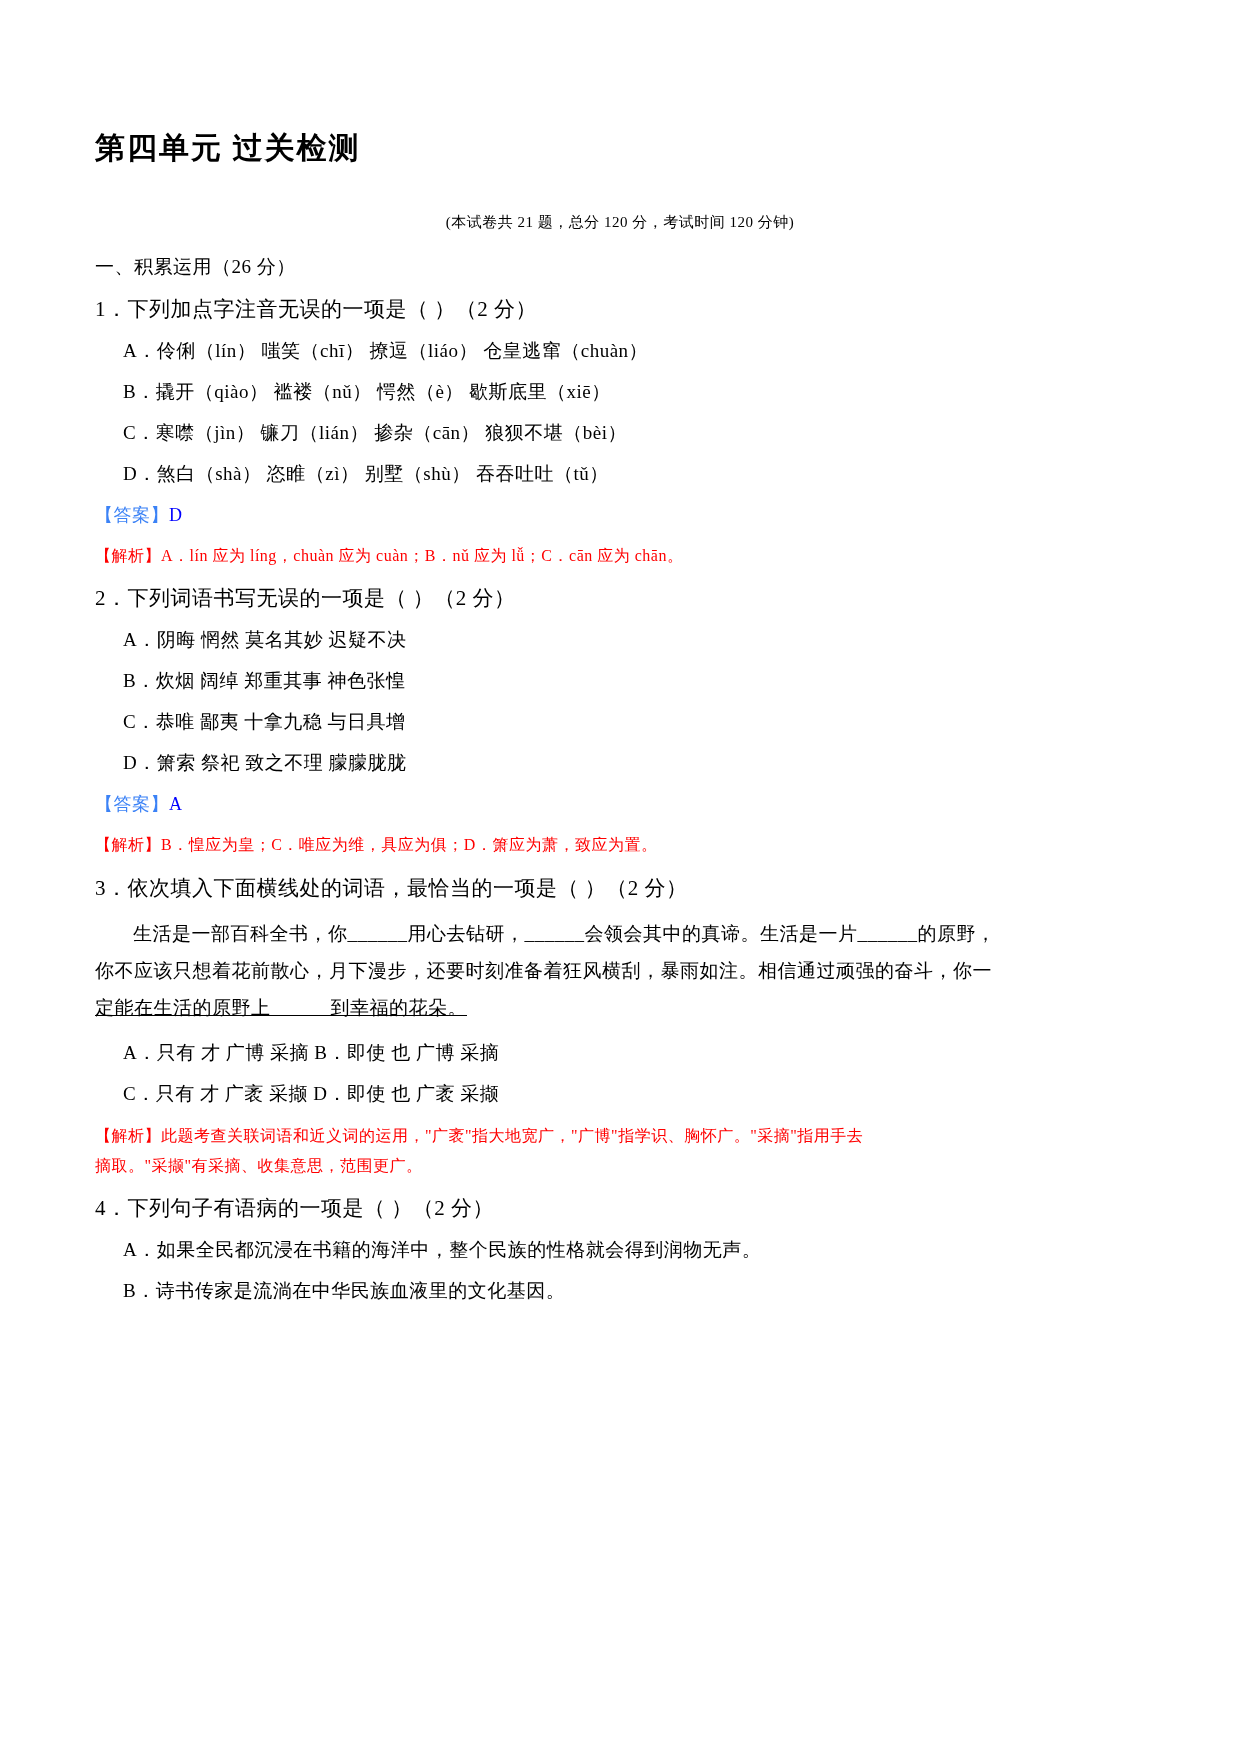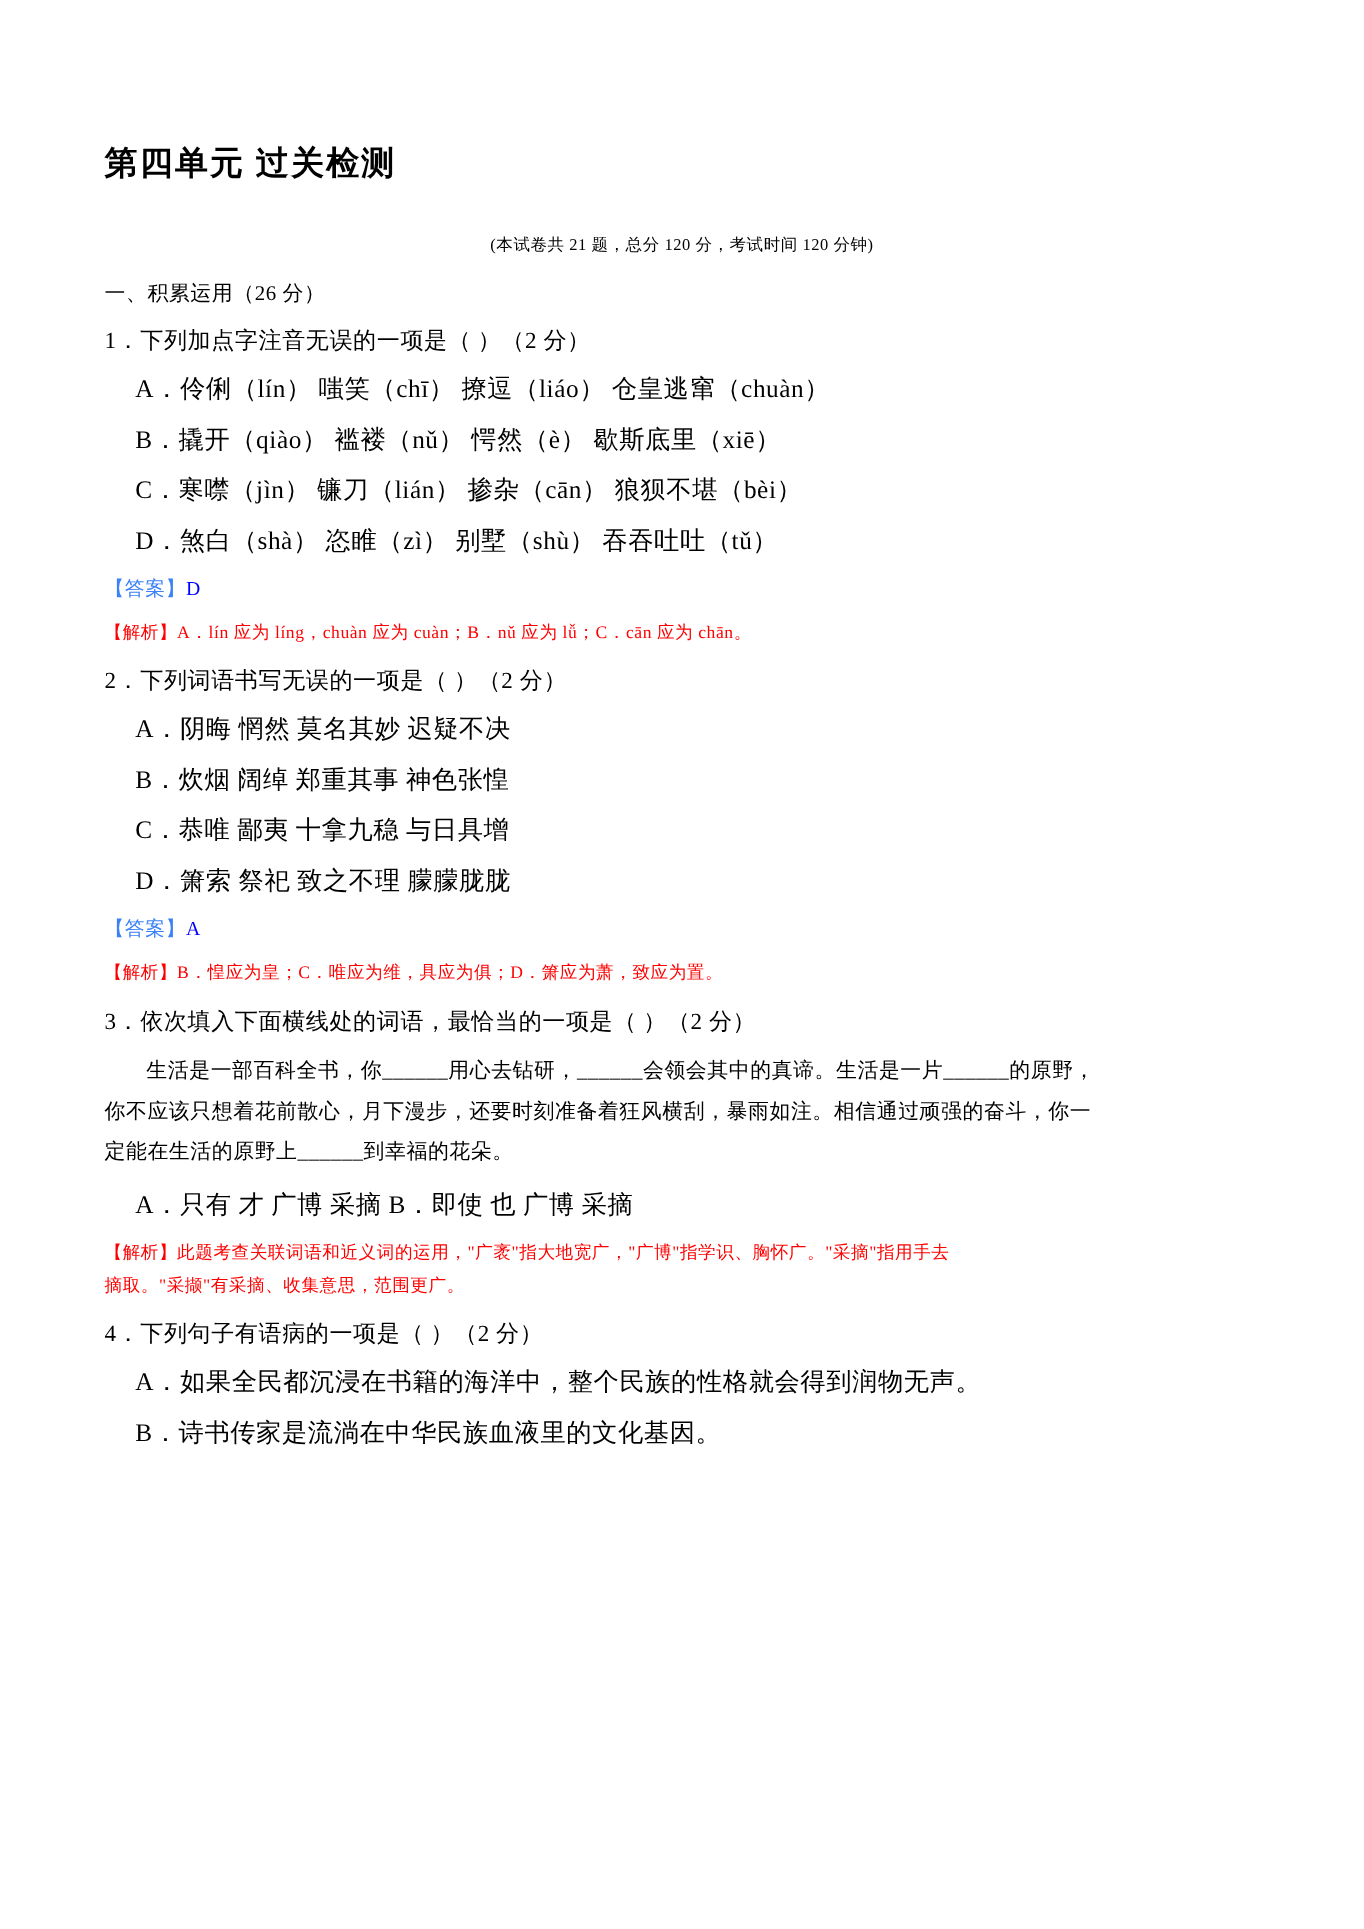--- a/index.html
+++ b/index.html
@@ -38,21 +38,21 @@
     font-size: 19px;
     margin-top: 22px;
     letter-spacing: 0.5px;
   }
   .q {
     font-size: 21px;
     margin-top: 15px;
     letter-spacing: 0.5px;
   }
   .opt {
-    font-size: 23px;
+    font-size: 19px;
     margin-top: 15px;
     padding-left: 28px;
     letter-spacing: 0.5px;
   }
   .answer {
     font-size: 18px;
     margin-top: 16px;
     color: #0000ff;
     letter-spacing: 0.5px;
   }
@@ -100,22 +100,23 @@
   <div class="opt">A．阴晦   惘然   莫名其妙   迟疑不决</div>
   <div class="opt">B．炊烟  阔绰  郑重其事  神色张惶</div>
   <div class="opt">C．恭唯  鄙夷  十拿九稳  与日具增</div>
   <div class="opt">D．箫索  祭祀  致之不理  朦朦胧胧</div>
   <div class="answer"><span class="tag">【答案】</span><span>A</span></div>
   <div class="analysis"><span>【解析】</span><span>B．惶应为皇；C．唯应为维，具应为俱；D．箫应为萧，致应为置。</span></div>
 
   <div class="q">3．依次填入下面横线处的词语，最恰当的一项是（      ）（2 分）</div>
   <div class="para indent">生活是一部百科全书，你______用心去钻研，______会领会其中的真谛。生活是一片______的原野，</div>
   <div class="para" style="margin-top:4px;">你不应该只想着花前散心，月下漫步，还要时刻准备着狂风横刮，暴雨如注。相信通过顽强的奋斗，你一</div>
-  <div class="para" style="margin-top:4px;">定能在生活的原野上______到幸福的花朵。</div>
+  <div class="para" style="margin-top:4px;text-decoration:underline;">定能在生活的原野上______到幸福的花朵。</div>
   <div class="opt">A．只有   才   广博   采摘             B．即使   也   广博   采摘</div>
+  <div class="opt">C．只有   才   广袤   采撷      D．即使   也   广袤   采撷</div>
   <div class="analysis"><span>【解析】</span><span>此题考查关联词语和近义词的运用，"广袤"指大地宽广，"广博"指学识、胸怀广。"采摘"指用手去</span></div>
   <div class="analysis" style="margin-top:4px;">摘取。"采撷"有采摘、收集意思，范围更广。</div>
 
   <div class="q">4．下列句子有语病的一项是（      ）（2 分）</div>
   <div class="opt">A．如果全民都沉浸在书籍的海洋中，整个民族的性格就会得到润物无声。</div>
   <div class="opt">B．诗书传家是流淌在中华民族血液里的文化基因。</div>
 
 </div>
 
 </body></html>

